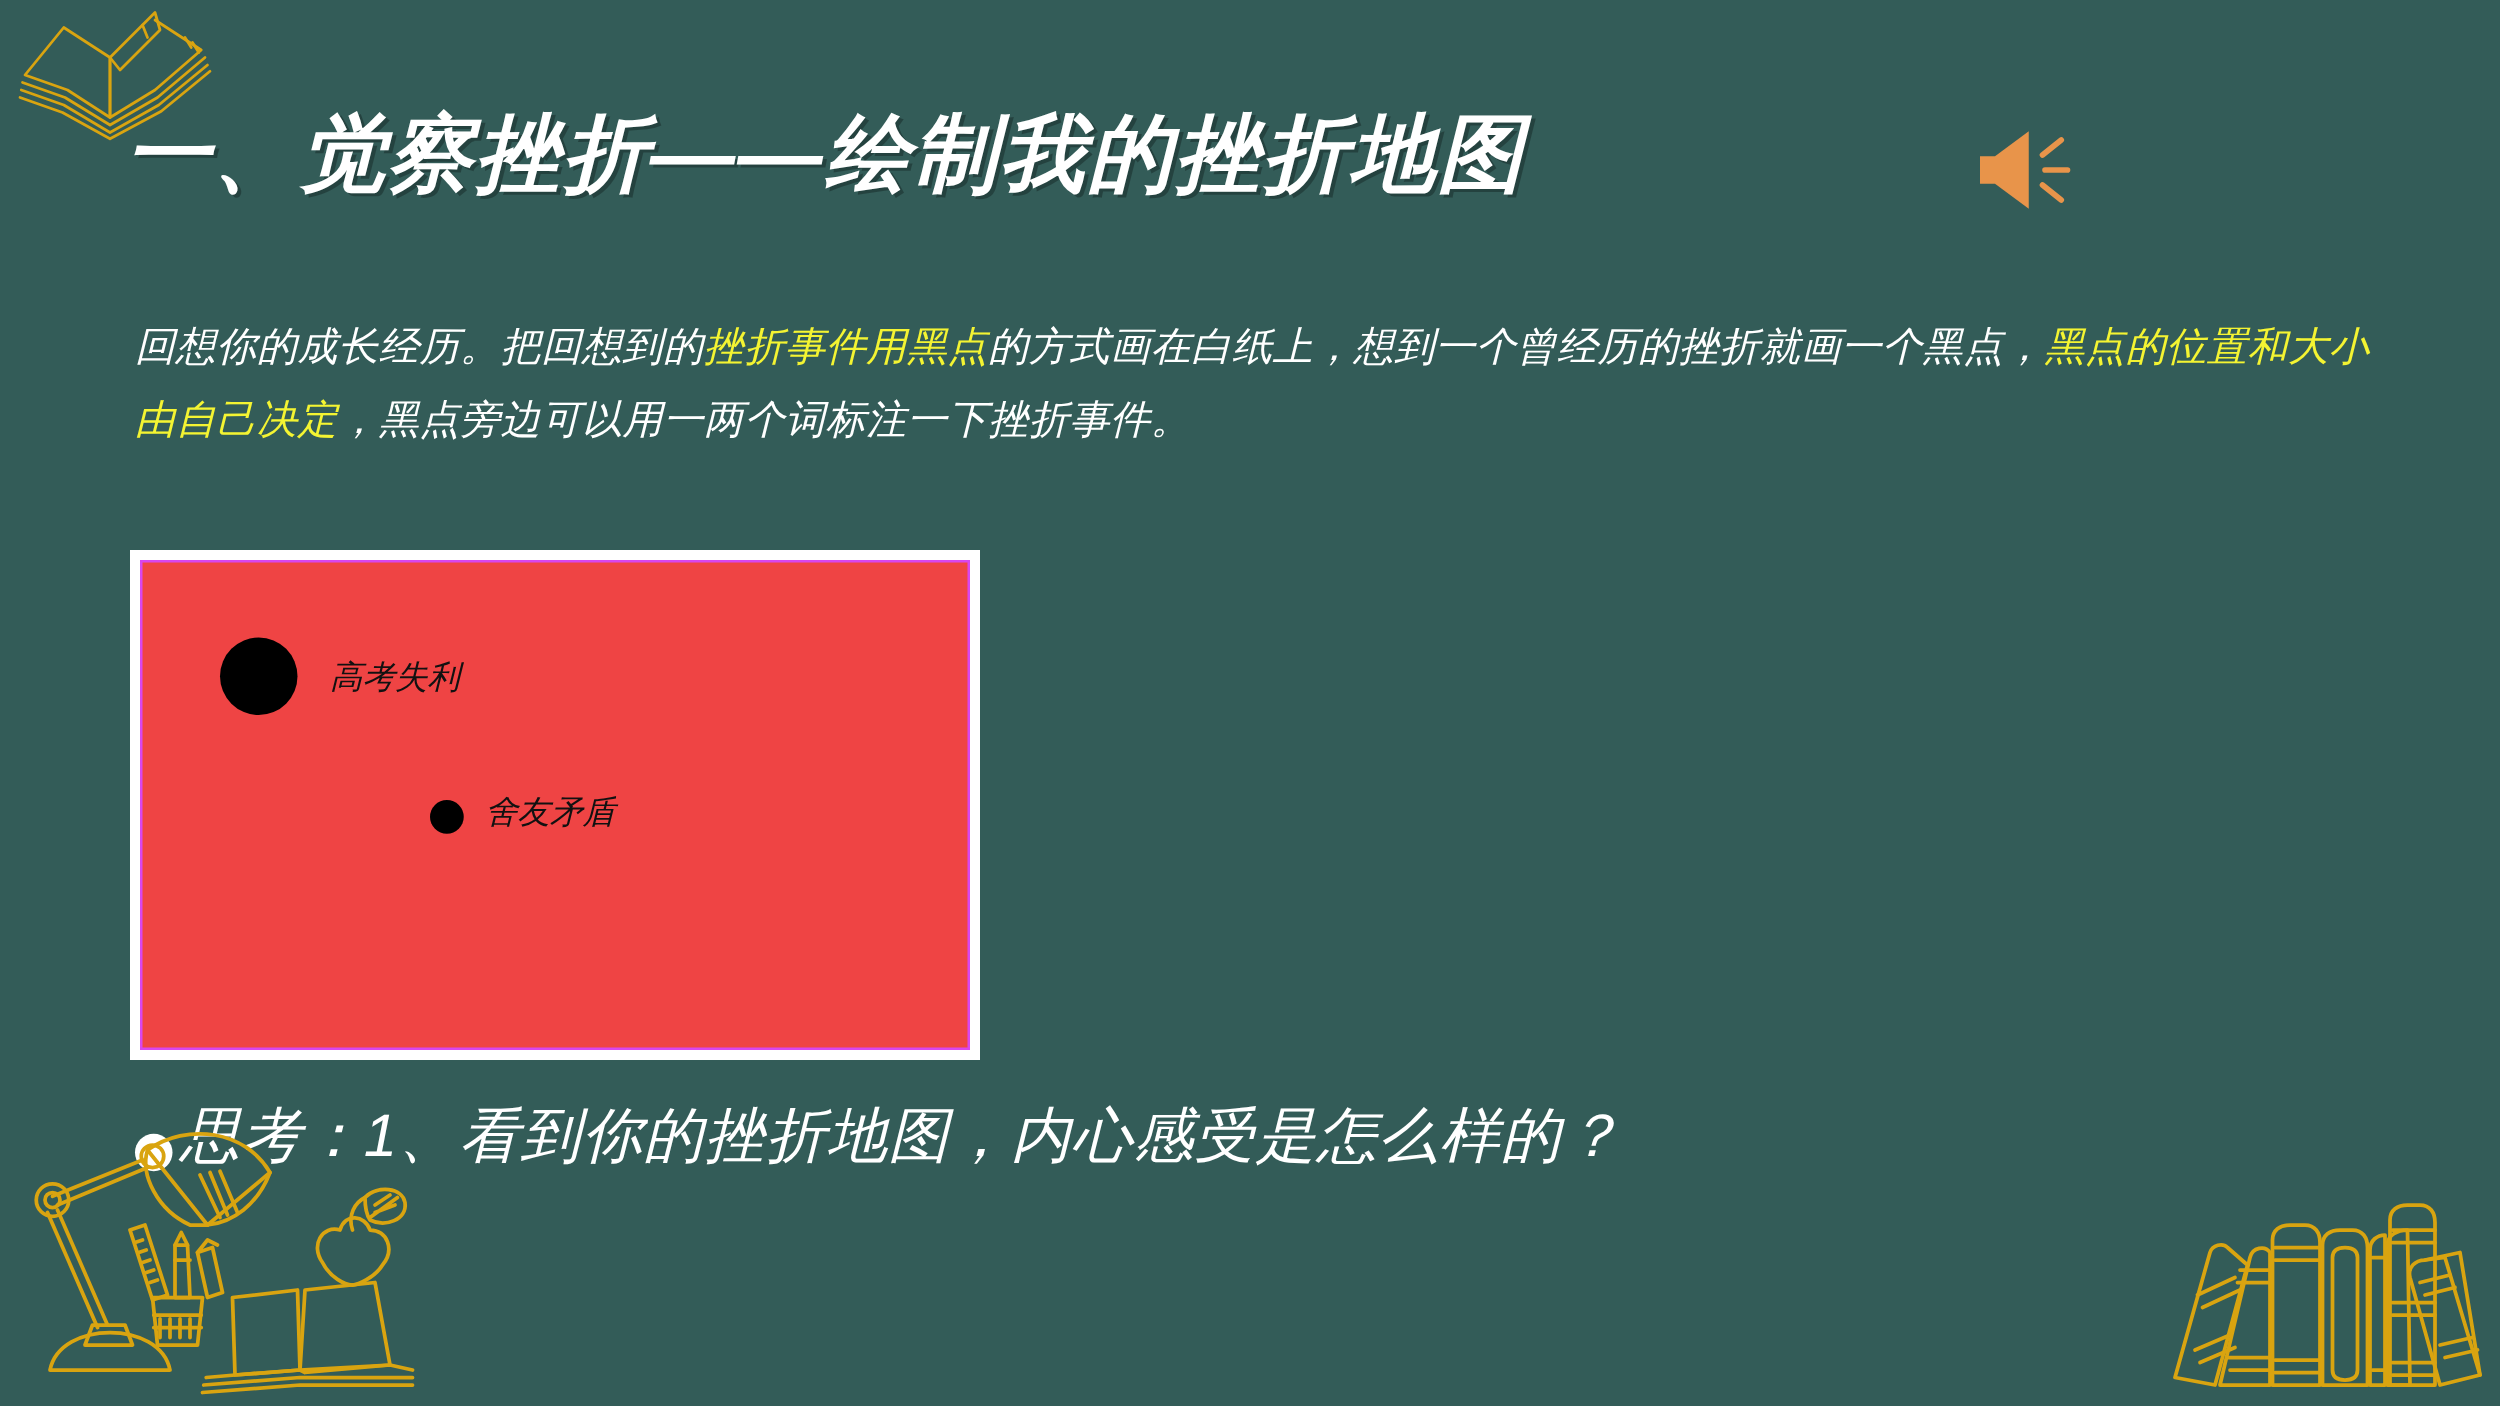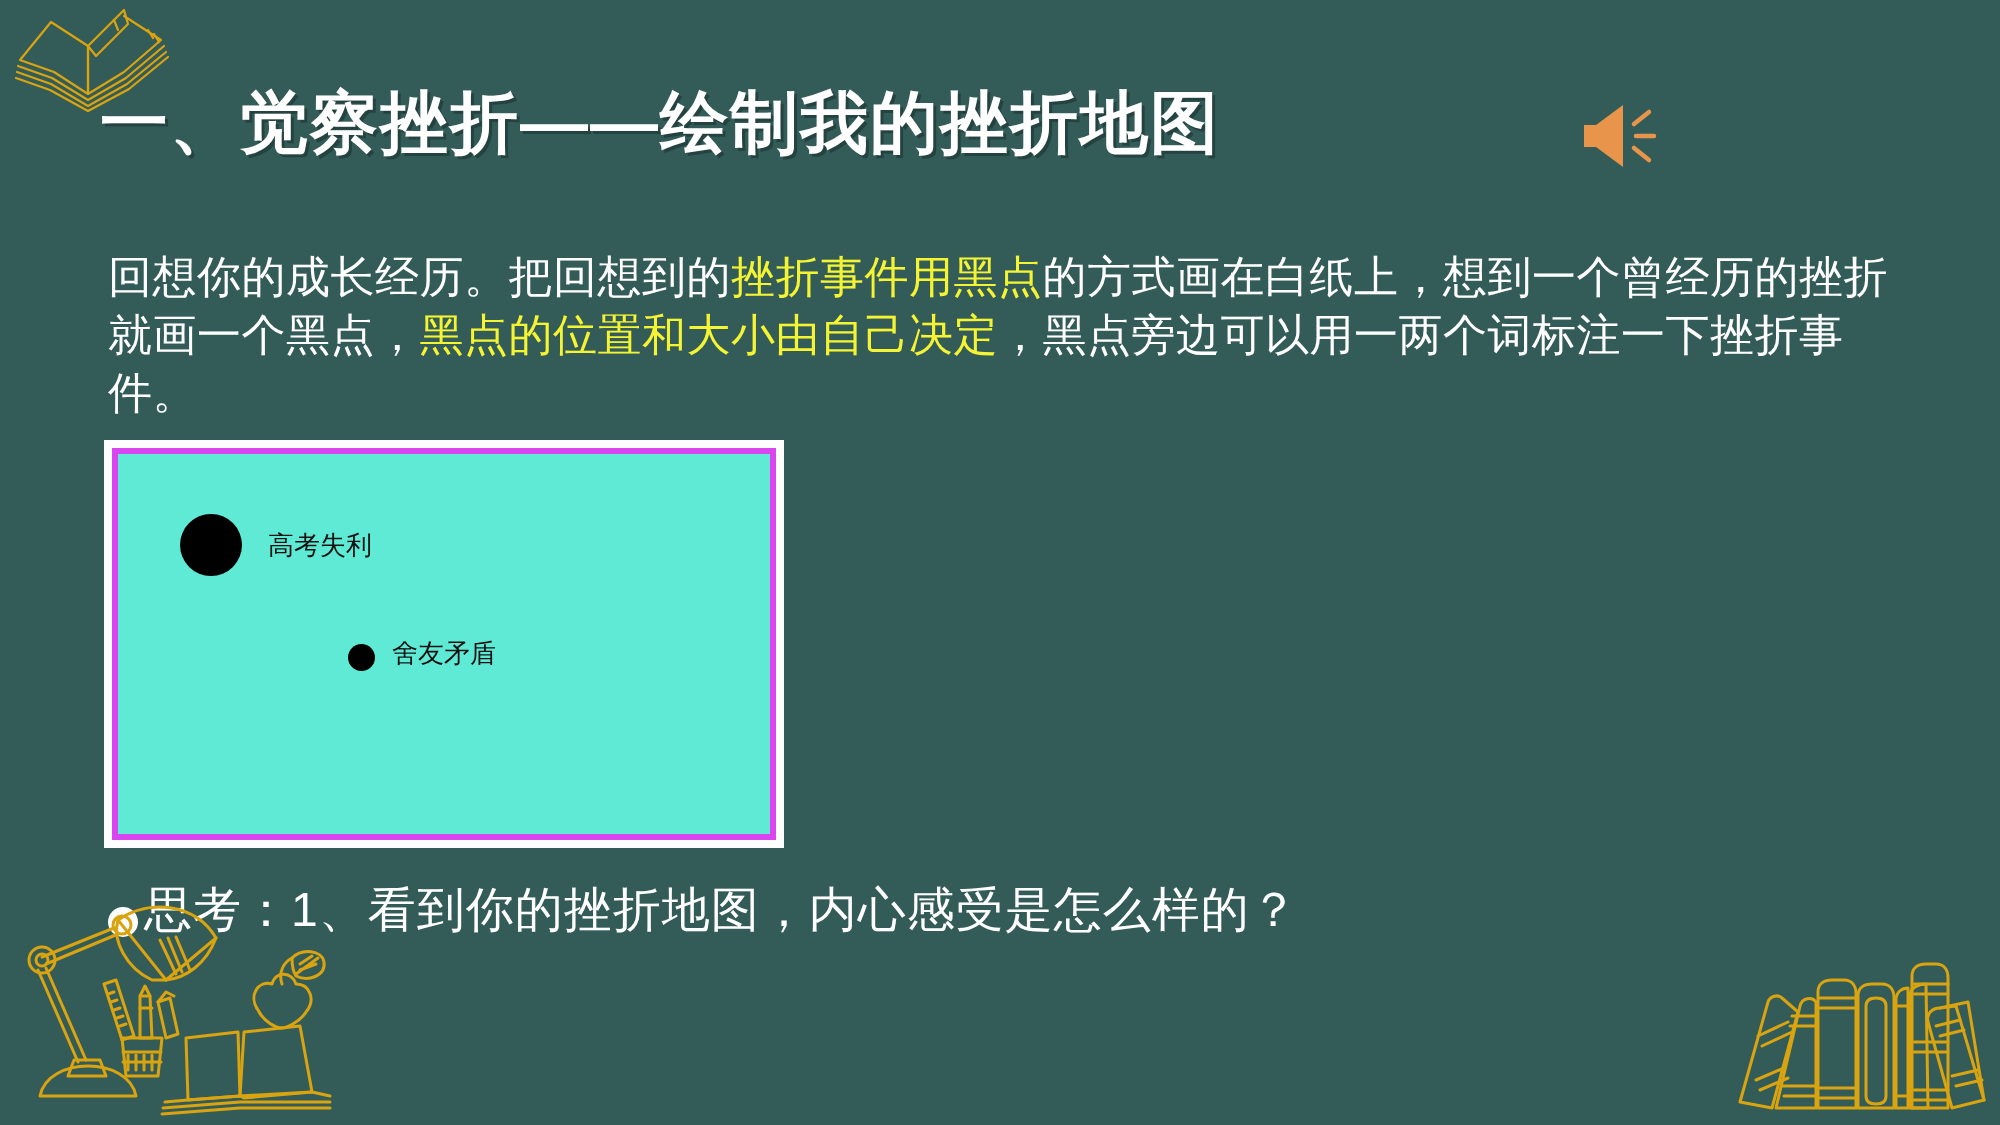--- a/index.html
+++ b/index.html
@@ -7,20 +7,21 @@
     padding: 0;
     background: #2f5a56;
   }
   #slide {
     position: relative;
     width: 2000px;
     height: 1125px;
     background: #335c58;
     overflow: hidden;
     font-family: "Liberation Sans", "DejaVu Sans", sans-serif;
+    font-style: italic;
   }
 
   
   .deco {
     position: absolute;
     pointer-events: none;
   }
   #deco-book-topleft { left: -4px; top: -6px; width: 190px; height: 125px; }
   #deco-lamp-bottomleft { left: 0px; top: 880px; width: 340px; height: 245px; }
   #deco-books-bottomright { left: 1700px; top: 930px; width: 300px; height: 200px; }
@@ -46,21 +47,21 @@
     width: 90px;
     height: 80px;
   }
 
   
   #instruction-paragraph {
     position: absolute;
     left: 108px;
     top: 248px;
     width: 1790px;
-    font-size: 44px;
+    font-size: 32px;
     line-height: 58px;
     color: #ffffff;
     letter-spacing: 0.5px;
   }
   .hl { color: #f4f432; }
 
   
   #drawing-board {
     position: absolute;
     left: 104px;
@@ -70,22 +71,22 @@
     background: #ffffff;
     border: 3px solid #ffffff;
     box-sizing: border-box;
   }
   #board-inner {
     position: absolute;
     left: 5px;
     top: 5px;
     right: 5px;
     bottom: 5px;
-    background: #5eead4;
-    border: 6px solid #d946ef;
+    background: #ef4444;
+    border: 2px solid #d946ef;
     box-sizing: border-box;
   }
   .board-item {
     position: absolute;
     display: flex;
     align-items: center;
   }
   .board-dot {
     border-radius: 50%;
     background: #000000;

